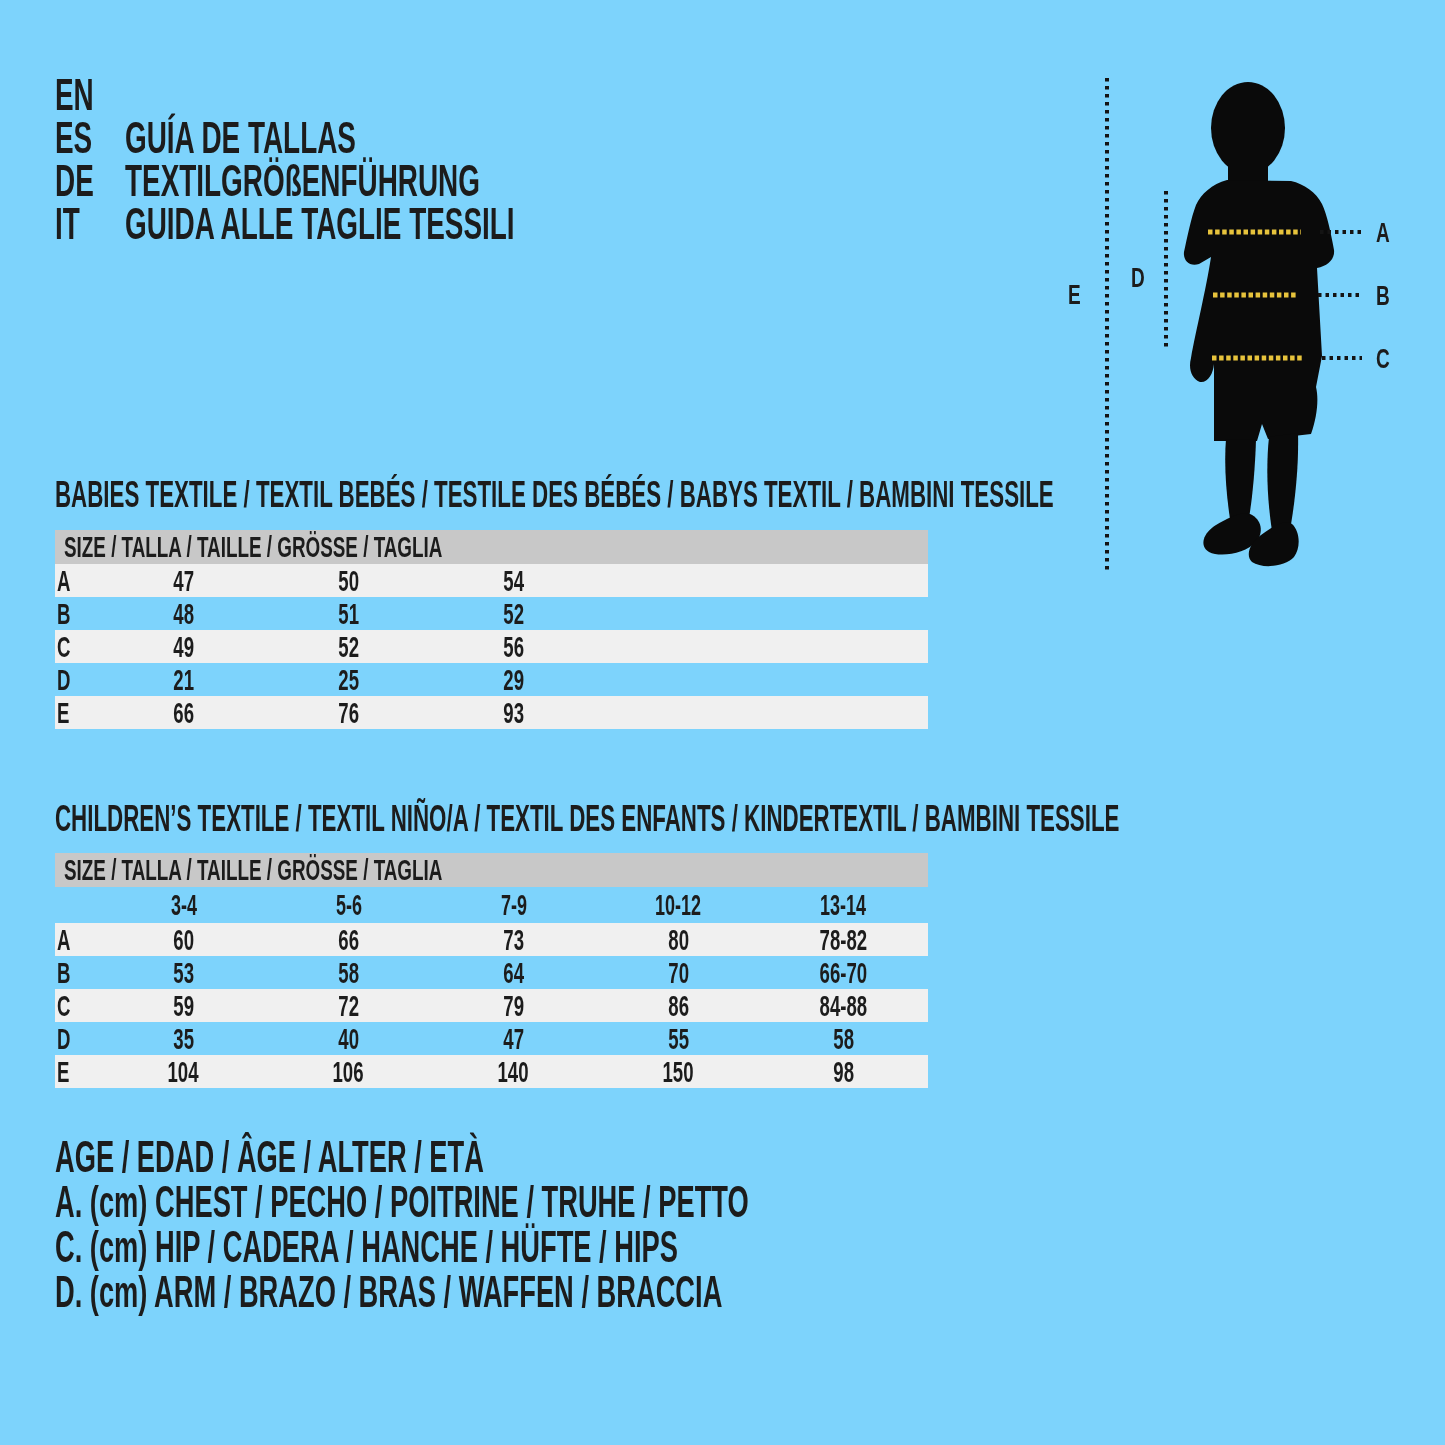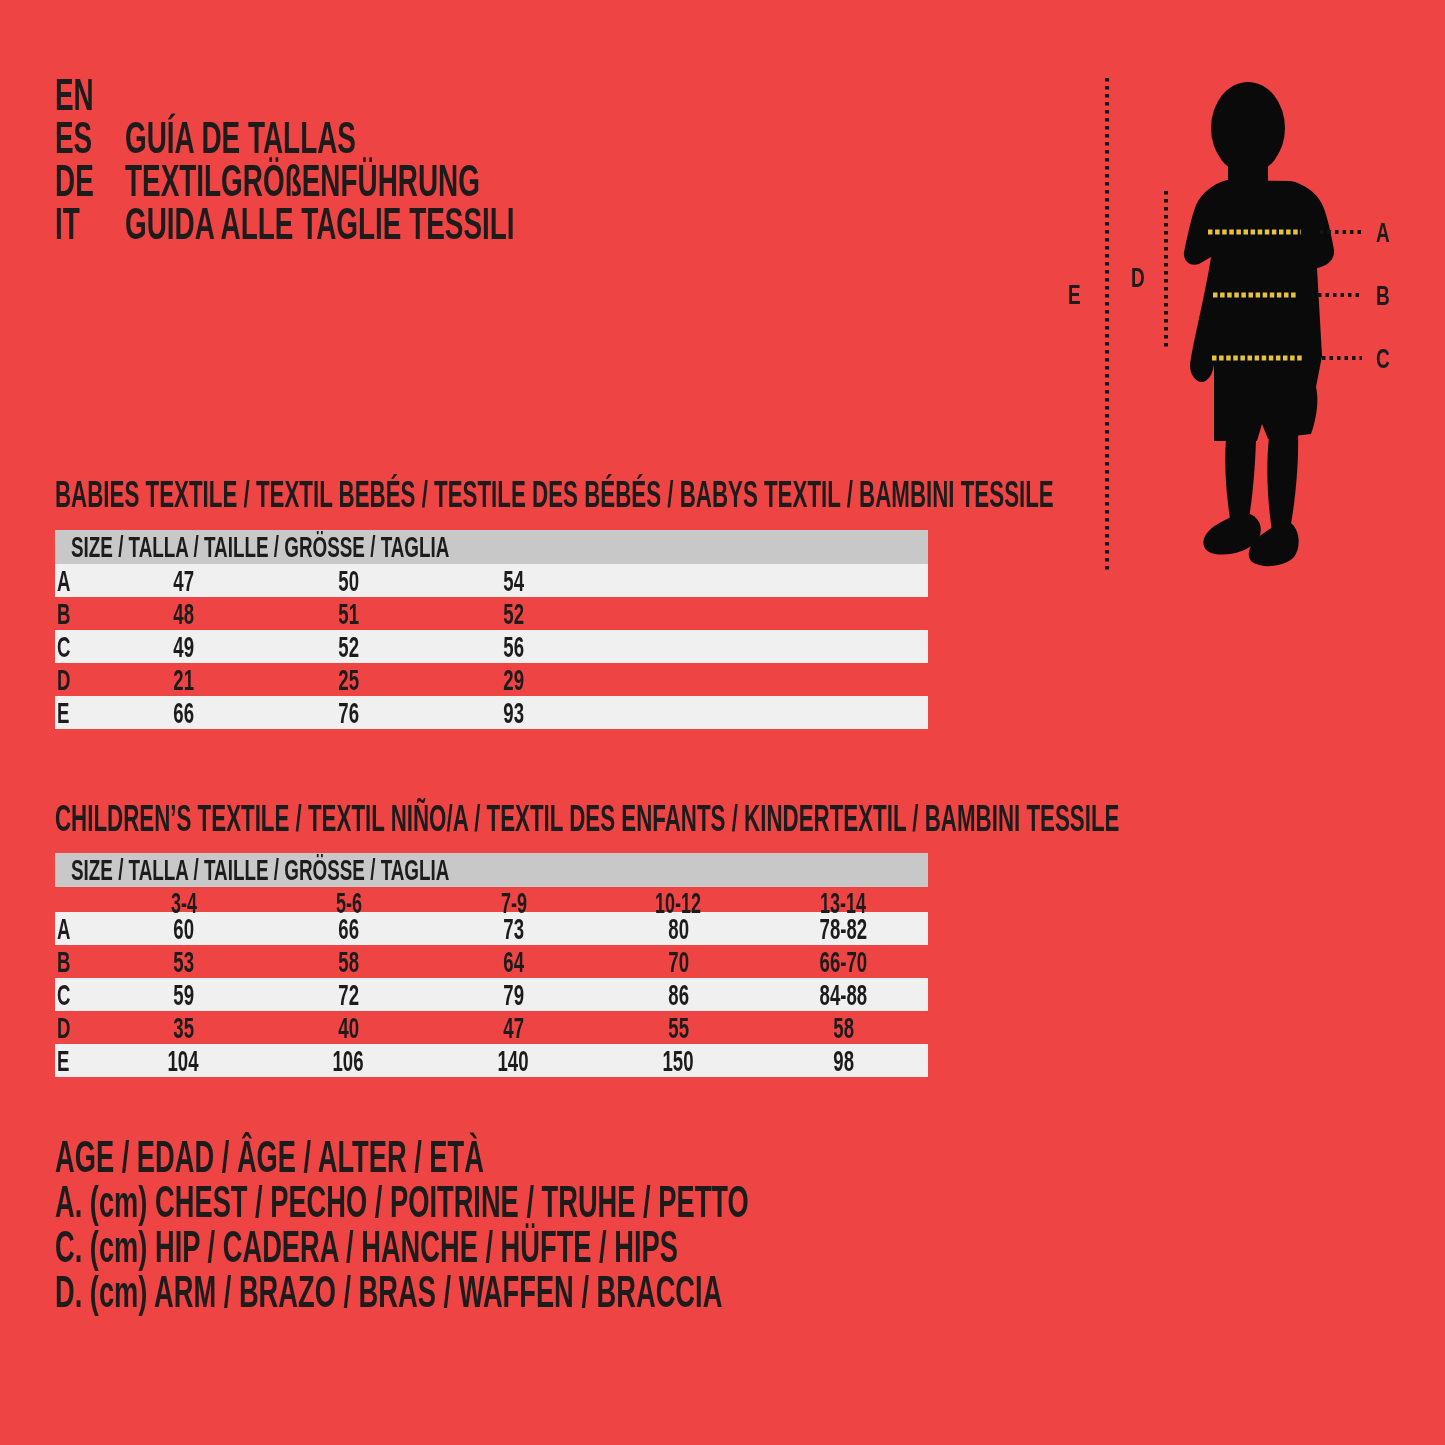--- a/index.html
+++ b/index.html
@@ -1,41 +1,41 @@
 <!DOCTYPE html>
 <html style="--text: #1c1c1c; --bar: #c8c8c8; --alt: #f0f0f0; --yellow: #e7c33c; --ink: #0a0a0a;"><head>
 <meta charset="utf-8">
 <style>
   :root{
     --text:#1c1c1c; --bar:#c8c8c8; --alt:#f0f0f0;
     --yellow:#e7c33c; --ink:#0a0a0a;
   }
   html,body{margin:0;padding:0;background:#fff;}
   .page{
-    position:relative; width:1445px; height:1445px; background:#ef4444;
+    position:relative; width:1445px; height:1445px; background:#7dd3fc;
     font-family:"Liberation Sans","DejaVu Sans",sans-serif;
     color:var(--text); overflow:hidden;
   }
   
   .cx{display:inline-block; transform:scaleX(0.62); transform-origin:left center; white-space:nowrap;}
   .cxc{display:inline-block; transform:scaleX(0.62); transform-origin:center center; white-space:nowrap;}
   .abs{position:absolute;}
 
   
   .lang-block{left:55px; top:73px; font-size:45px; font-weight:700; line-height:43px;}
   .lang-row{display:flex;}
   .lang-code{width:70px; flex:0 0 70px;}
 
   
   .sec-title{left:55px; font-size:36px; font-weight:700; line-height:40px;}
 
   
   .tbl{left:55px; width:873px;}
   .thbar{height:34px; background:var(--bar); font-size:29px; font-weight:700;
-         display:flex; align-items:center; padding-left:16px; box-sizing:border-box;}
+         display:flex; align-items:center; padding-left:9px; box-sizing:border-box;}
   .thbar .cx{transform:scaleX(0.65);}
   .grid{display:grid; grid-template-columns:46px 165px 165px 165px 165px 165px; align-items:center;}
   .colrow{height:35px; font-size:29px; font-weight:700;}
   .trow{height:33px; font-size:30px; font-weight:700;}
   .trow:nth-child(odd){background:var(--alt);}
   .cell-label{padding-left:2px; text-align:left;}
   .cell-val{text-align:center;}
 
   
   .legend{left:55px; top:1134px; font-size:44px; font-weight:700; line-height:45px;}
@@ -122,21 +122,21 @@
   </div>
 
   <div class="abs sec-title" style="top:799px;">
     <span class="cx">CHILDREN’S TEXTILE / TEXTIL NIÑO/A / TEXTIL DES ENFANTS / KINDERTEXTIL / BAMBINI TESSILE</span>
   </div>
 
   <div class="abs tbl" style="top:853px;">
     <div class="thbar">
       <span class="cx">SIZE / TALLA / TAILLE / GRÖSSE / TAGLIA</span>
     </div>
-    <div class="grid colrow" style="height:25px;">
+    <div class="grid colrow" style="height:36px;">
       <div class="cell-label"></div>
       <div class="cell-val"><span class="cxc">3-4</span></div>
       <div class="cell-val"><span class="cxc">5-6</span></div>
       <div class="cell-val"><span class="cxc">7-9</span></div>
       <div class="cell-val"><span class="cxc">10-12</span></div>
       <div class="cell-val"><span class="cxc">13-14</span></div>
     </div>
     <div>
       <div class="grid trow">
         <div class="cell-label"><span class="cx">A</span></div>

